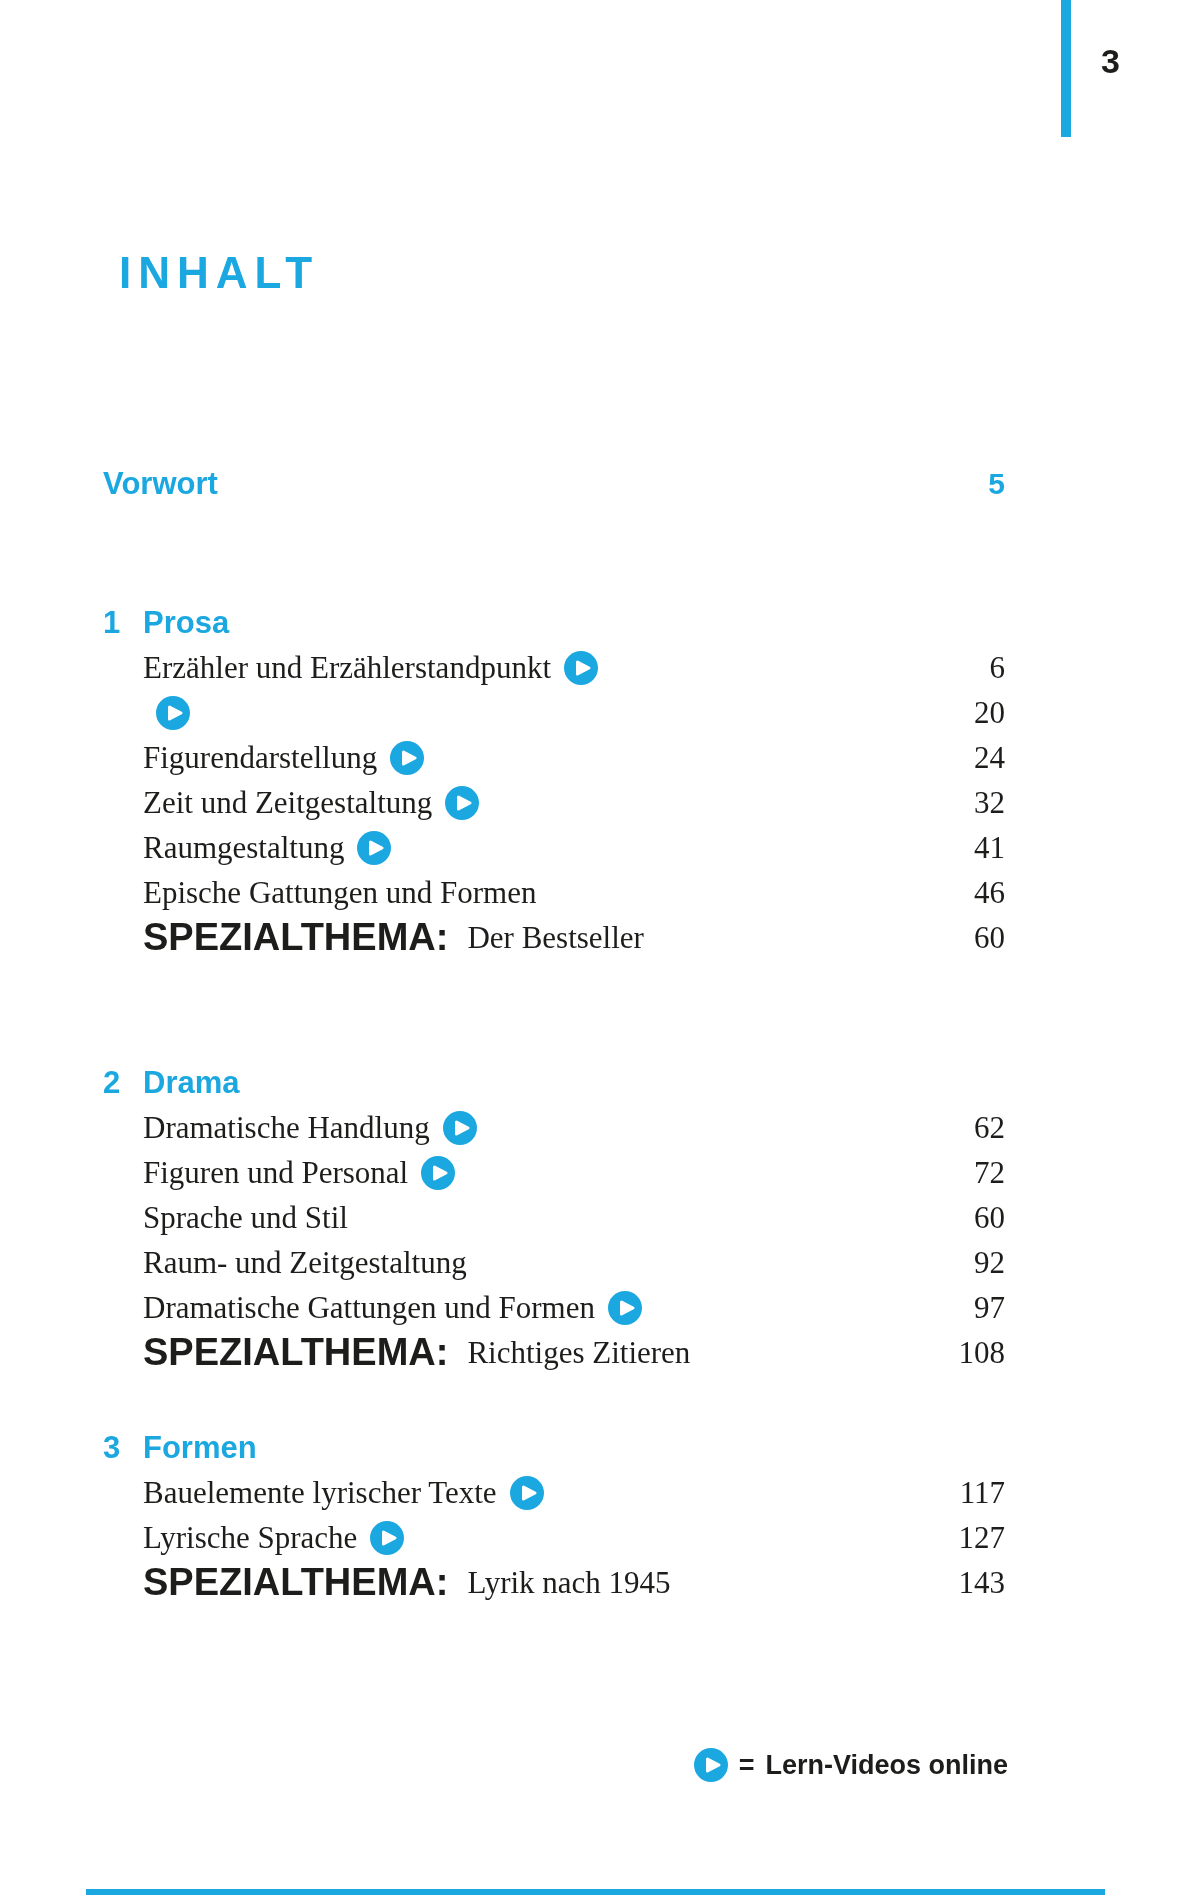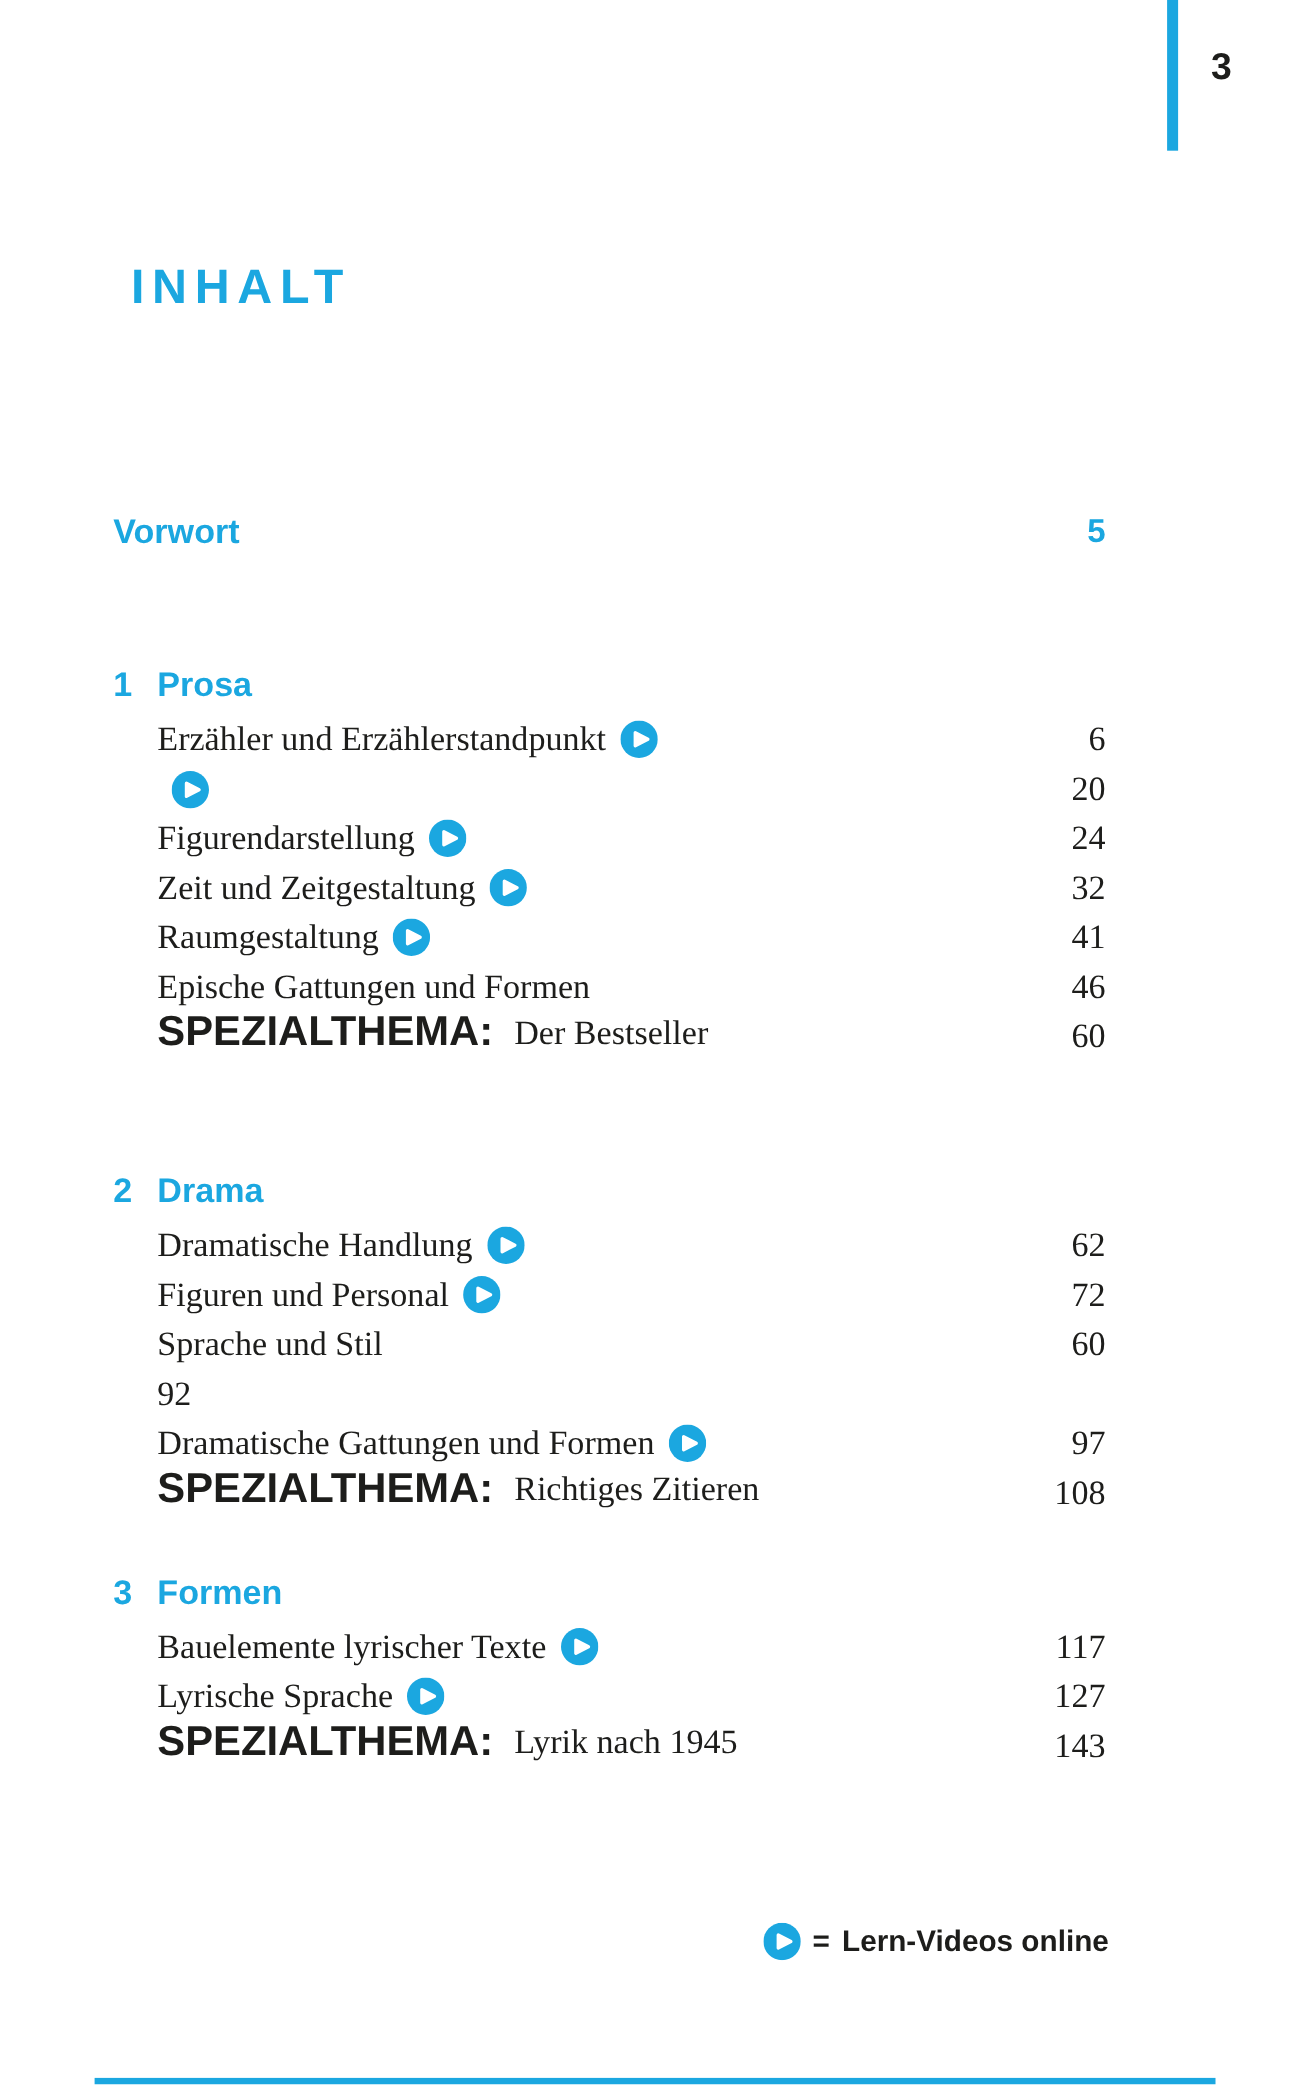--- a/index.html
+++ b/index.html
@@ -13,21 +13,21 @@
   }
   .accent{background:#1ba7e0;}
   .top-bar{
     position:absolute;left:1061px;top:0;width:10px;height:137px;
   }
   .folio{
     position:absolute;left:1101px;top:42px;
     font-size:34px;font-weight:bold;color:#1d1d1b;
   }
   .page-title{
-    position:absolute;left:119px;top:236px;
+    position:absolute;left:119px;top:248px;
     font-size:44px;font-weight:bold;letter-spacing:7px;
     color:#1ba7e0;
   }
   .vorwort-row{
     position:absolute;left:103px;top:466px;width:902px;
     display:flex;justify-content:space-between;align-items:center;
   }
   .vorwort-row .vw-label{
     font-size:31px;font-weight:bold;color:#1ba7e0;
   }
@@ -39,21 +39,21 @@
   }
   .section{}
   .section:nth-child(2){margin-top:100px;}
   .section:nth-child(3){margin-top:50px;}
   .sec-head{
     height:45px;display:flex;align-items:center;
     color:#1ba7e0;font-weight:bold;font-size:31px;
   }
   .sec-num{width:40px;flex:0 0 40px;}
   .entry{
-    height:45px;display:flex;align-items:flex-end;
+    height:45px;display:flex;align-items:center;
     justify-content:space-between;
     padding-left:40px;
     font-family:"Liberation Serif", serif;
     font-size:31px;color:#1d1d1b;
   }
   .entry .lbl-wrap{display:flex;align-items:center;}
   .entry .prefix{
     font-family:"Liberation Sans", sans-serif;
     font-weight:bold;font-size:38px;
     margin-right:19px;
@@ -207,20 +207,25 @@
   <div class="entry">
     <span class="lbl-wrap">
 
       <span class="lbl">Sprache und Stil</span>
 
     </span>
     <span class="page-num">60</span>
   </div>
 
   <div class="entry">
+    <span class="lbl-wrap">
+
+      <span class="lbl">Raum- und Zeitgestaltung</span>
+
+    </span>
     <span class="page-num">92</span>
   </div>
 
   <div class="entry">
     <span class="lbl-wrap">
 
       <span class="lbl">Dramatische Gattungen und Formen</span>
       <svg class="play" viewBox="0 0 34 34" aria-hidden="true">
         <circle cx="17" cy="17" r="17" fill="#1ba7e0"></circle>
         <path d="M13.5 11 L25 17 L13.5 23 Z" fill="#ffffff" stroke="#ffffff" stroke-width="3" stroke-linejoin="round"></path>

